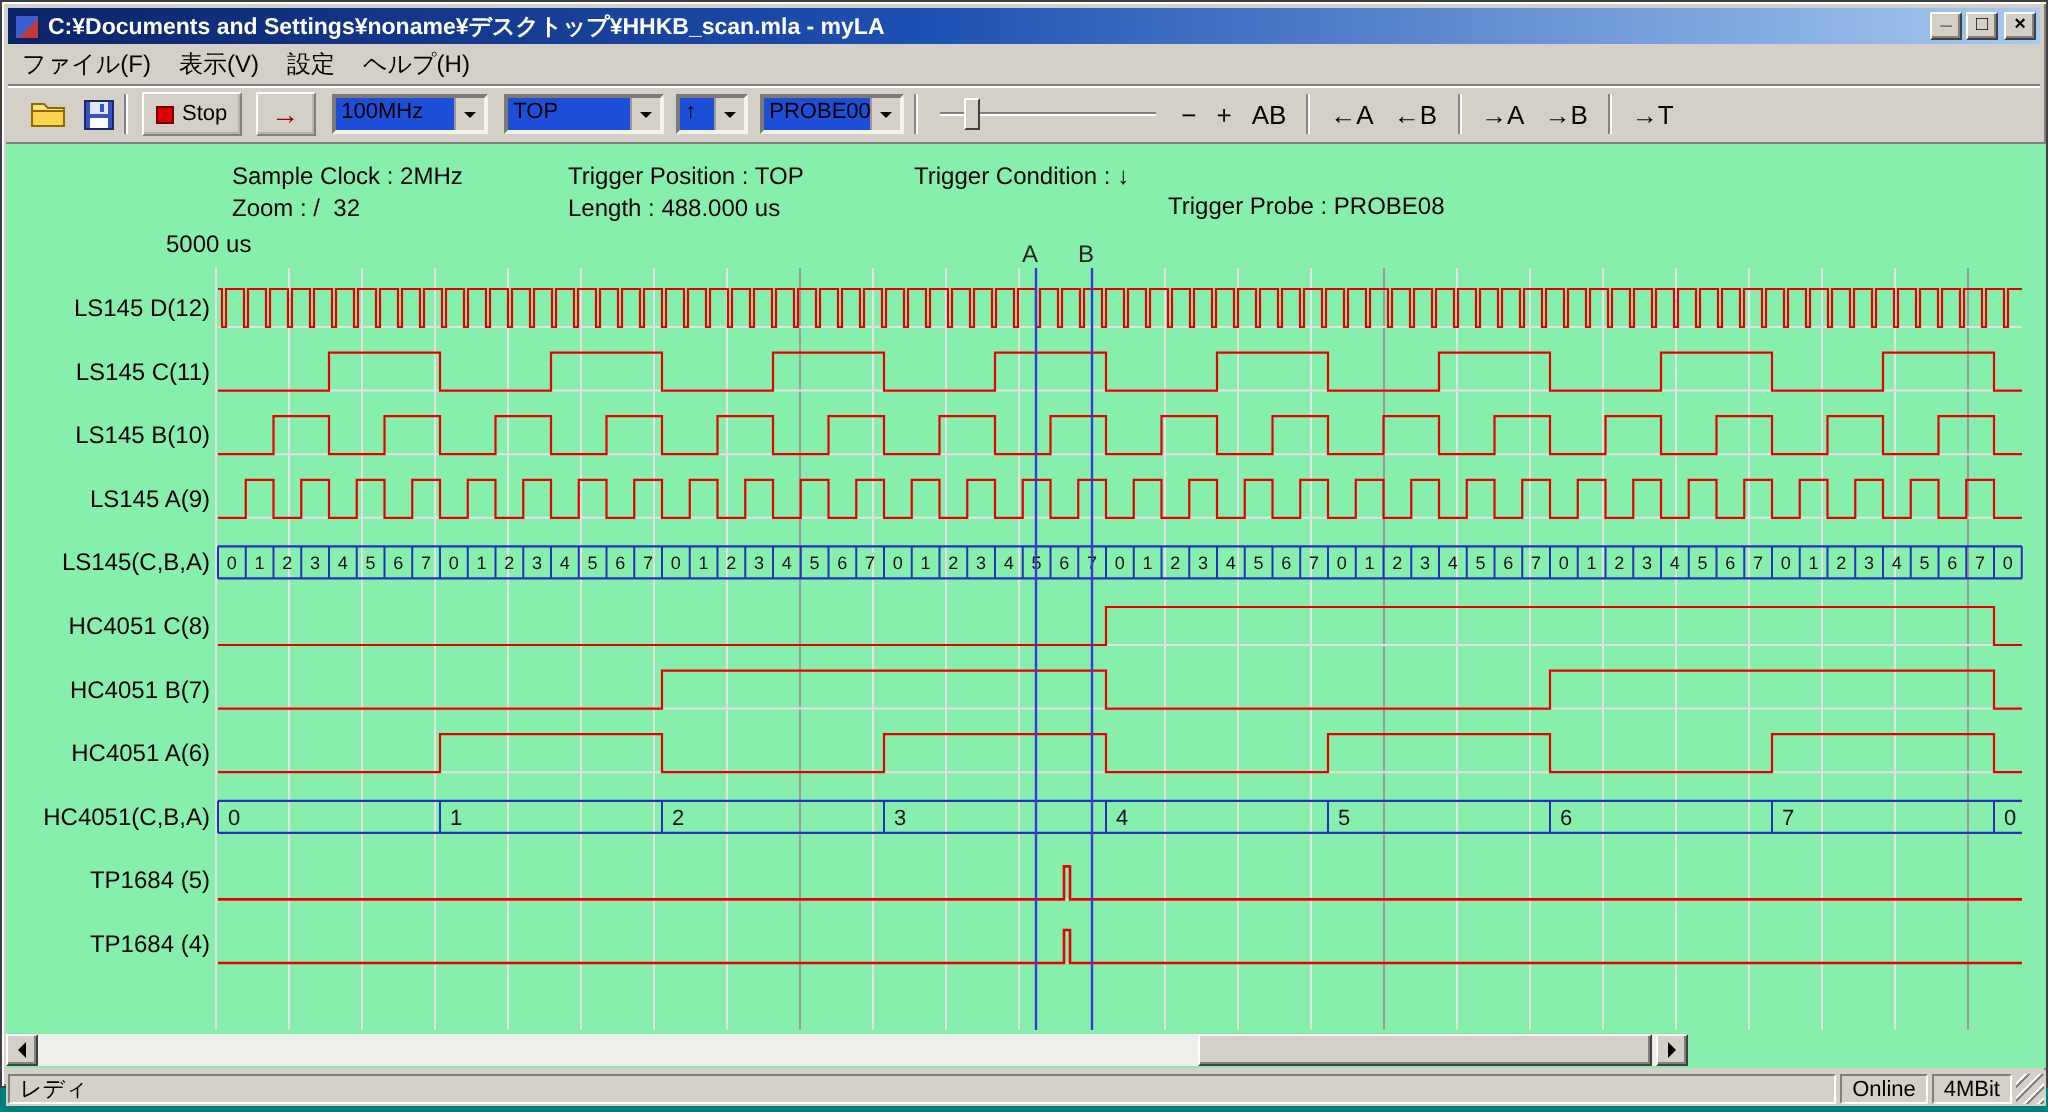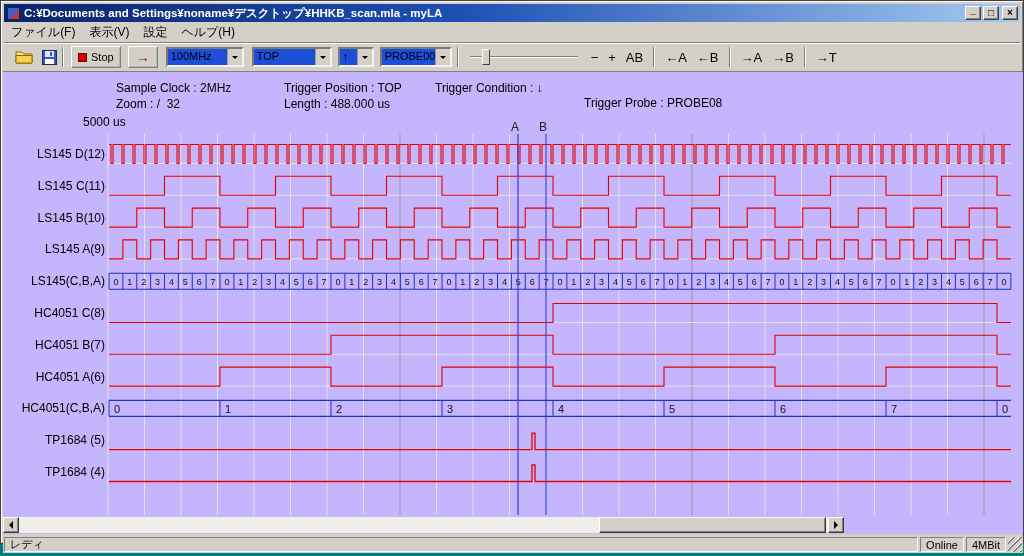--- a/index.html
+++ b/index.html
@@ -51,21 +51,21 @@
   .w78{width:78px}.w80{width:80px}.w36{width:36px}.w72{width:72px}
   .slider { width:108px; height:20px; position:relative; margin:0 8px 0 6px; flex:0 0 auto; }
   .slider-track { position:absolute; left:0; right:0; top:9px; height:0;
                   border-top:1px solid #808080; border-bottom:1px solid #fff; }
   .slider-thumb { position:absolute; left:12px; top:2px; width:8px; height:16px;
                   background:#d4d0c8; border:1px solid; border-color:#fff #404040 #404040 #fff; }
   .small { font-size:13px; padding:0 5px; height:22px; }
 
   
   .client { position:absolute; left:2px; top:70px; width:1020px; height:463px;
-            background:#c4b5fd; overflow:hidden; border-top:1px solid #808080; }
+            background:#86efac; overflow:hidden; border-top:1px solid #808080; }
   .info { position:absolute; font-size:12px; color:#000; white-space:pre; }
   #wave-svg { position:absolute; left:-2px; top:46px; }
 
   
   .scrollbar { position:absolute; left:0; top:445px; width:841px; height:16px;
                display:flex; background:#f0eeea; }
   .sb-btn { width:16px; height:16px; flex:0 0 auto; background:#d4d0c8;
             border:1px solid; border-color:#fff #404040 #404040 #fff;
             box-shadow: inset -1px -1px 0 #808080;
             display:flex; align-items:center; justify-content:center; }
@@ -157,21 +157,21 @@
     <div class="vsep"></div>
     <div class="tbtn small">→A</div>
     <div class="tbtn small">→B</div>
     <div class="vsep"></div>
     <div class="tbtn small">→T</div>
   </div>
 
   <div class="client">
     <span class="info" style="left:113px;top:9px">Sample Clock : 2MHz</span>
     <span class="info" style="left:281px;top:9px">Trigger Position : TOP</span>
-    <span class="info" style="left:432px;top:9px">Trigger Condition : ↓</span>
+    <span class="info" style="left:454px;top:9px">Trigger Condition : ↓</span>
     <span class="info" style="left:581px;top:24px">Trigger Probe : PROBE08</span>
     <span class="info" style="left:113px;top:25px">Zoom : /  32</span>
     <span class="info" style="left:281px;top:25px">Length : 488.000 us</span>
     <span class="info" style="left:80px;top:43px">5000 us</span>
 
     <svg id="wave-svg" width="1024" height="416" viewBox="0 0 1024 416">
         <line x1="107" y1="16" x2="107" y2="397" stroke="#e3e3e3" stroke-width="1"></line>
         <line x1="143.5" y1="16" x2="143.5" y2="397" stroke="#e3e3e3" stroke-width="1"></line>
         <line x1="180" y1="16" x2="180" y2="397" stroke="#e3e3e3" stroke-width="1"></line>
         <line x1="216.5" y1="16" x2="216.5" y2="397" stroke="#e3e3e3" stroke-width="1"></line>

